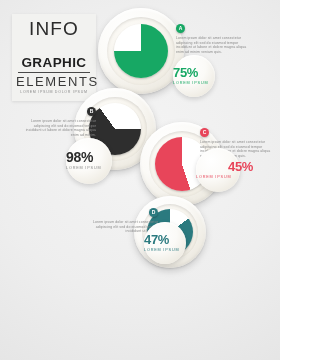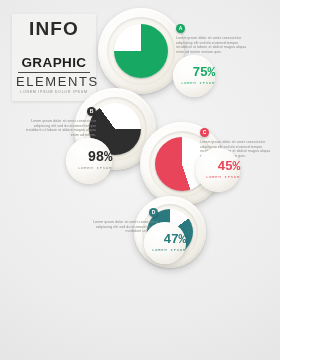--- a/index.html
+++ b/index.html
@@ -32,21 +32,21 @@
     padding: 5px 4px 6px 4px;
     background: #f2f2f0;
     text-align: center;
     box-shadow: 0 1px 3px rgba(0,0,0,0.10);
   }
   .t-info {
     font-size: 19px;
     letter-spacing: 1.2px;
     color: #2b2b2b;
     line-height: 19px;
-    font-weight: 700;
+    font-weight: 400;
   }
   .t-graphic {
     font-size: 13.5px;
     letter-spacing: 0.4px;
     color: #1f1f1f;
     line-height: 15px;
     font-weight: bold;
     margin-top: 17px;
   }
   .t-rule {
@@ -100,23 +100,22 @@
   .pct-bubble {
     position: absolute;
     border-radius: 50%;
     background:
       radial-gradient(circle at 34% 28%, #ffffff 0%, #fbfaf7 45%, #f0ede5 75%, #e3dfd3 100%);
     box-shadow:
       0 2px 5px rgba(0,0,0,0.16),
       inset 0 1px 2px rgba(255,255,255,0.9);
     display: flex;
     flex-direction: column;
-    align-items: flex-end;
+    align-items: flex-start;
     justify-content: center;
-    font-family: Liberation Mono, monospace;
   }
   .pct-value {
     font-size: 13px;
     font-weight: bold;
     letter-spacing: -0.3px;
     line-height: 13px;
   }
   .pct-label {
     font-size: 3.8px;
     letter-spacing: 0.8px;

